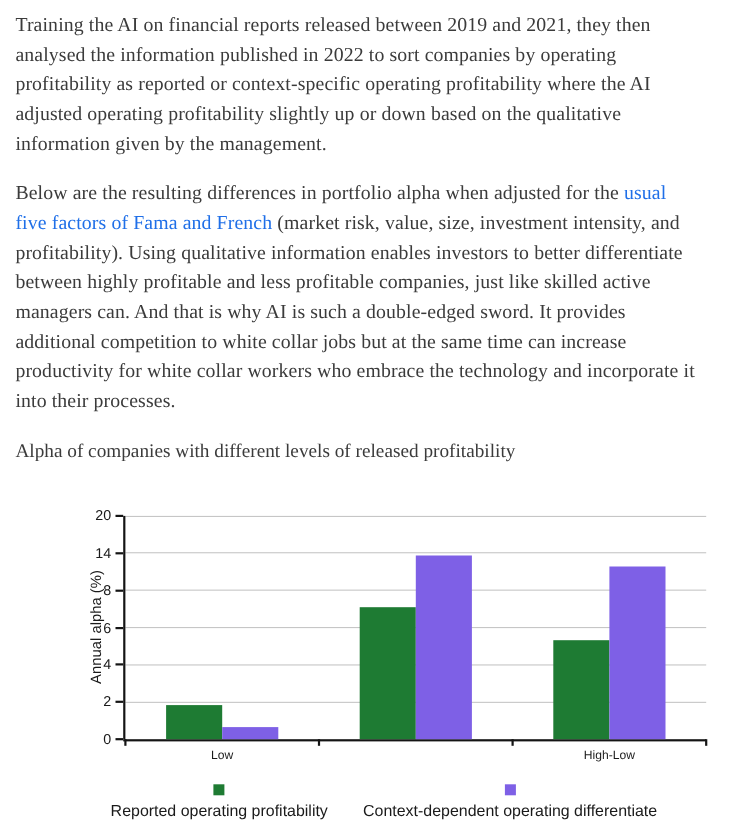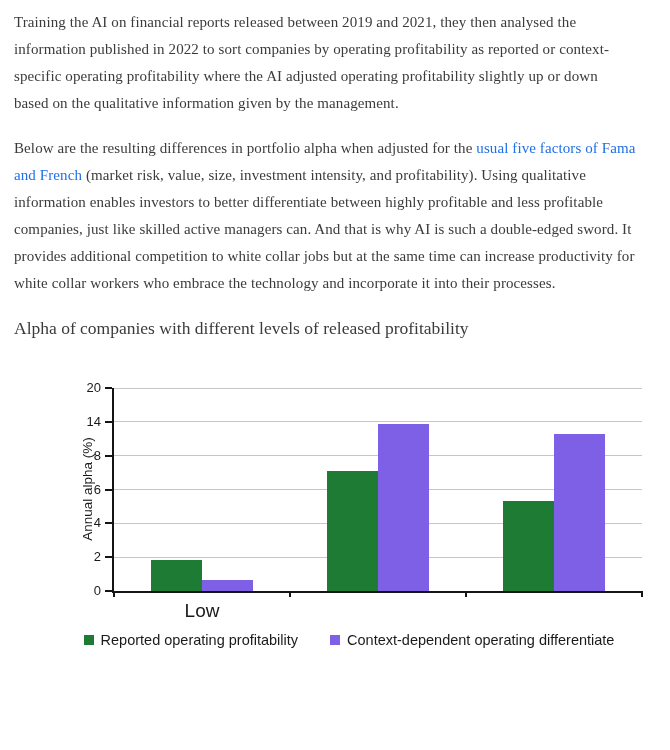--- a/index.html
+++ b/index.html
@@ -6,21 +6,21 @@
   body {
     width: 670px;
     height: 750px;
     background: #ffffff;
     font-family: "Liberation Serif", "DejaVu Serif", serif;
     color: #3b3b3b;
     overflow: hidden;
   }
   .article { padding: 9px 16px 0 14px; }
   .body-text {
-    font-size: 15px;
+    font-size: 18px;
     line-height: 27px;
     margin: 0 0 18px 0;
     max-width: 622px;
     letter-spacing: 0.1px;
   }
   .inline-link { color: #1f6fe8; text-decoration: none; cursor: pointer; }
   .chart-heading {
     font-size: 17.5px;
     line-height: 27px;
     margin: 0;
@@ -34,41 +34,41 @@
     margin-top: 22px;
     font-family: "Liberation Sans", "DejaVu Sans", sans-serif;
     color: #1a1a1a;
   }
   .gridline { position: absolute; height: 1px; background: #c6c6c6; }
   .axis-y  { position: absolute; width: 2px; background: #141414; }
   .axis-x  { position: absolute; height: 2px; background: #141414; }
   .tick-y  { position: absolute; width: 7px; height: 2px; background: #141414; }
   .tick-x  { position: absolute; width: 2px; height: 6px; background: #141414; }
   .ytick-label { position: absolute; font-size: 13px; width: 30px; text-align: right; }
-  .xtick-label { position: absolute; font-size: 19px; text-align: center; }
+  .xtick-label { position: absolute; font-size: 11px; text-align: center; }
   .bar { position: absolute; }
   .ylabel {
     position: absolute;
     left: 73px;
     top: 125px;
     font-size: 13.5px;
     white-space: nowrap;
     transform: translate(-50%, -50%) rotate(-90deg);
   }
   .legend {
     position: absolute;
     left: 0;
     top: 268px;
     width: 670px;
     display: flex;
     justify-content: center;
     gap: 32px;
     font-size: 14.5px;
   }
-  .legend-item { display: flex; align-items: center; gap: 7px; }
+  .legend-item { display: flex; align-items: center; gap: 7px; flex-direction: column; }
   .swatch { width: 10px; height: 10px; display: inline-block; }
 </style>
 </head>
 <body>
 
 <div class="article">
   <p class="body-text">
     <span>Training the AI on financial reports released between 2019 and 2021, they then analysed the information published in 2022 to sort companies by operating profitability as reported or context-specific operating profitability where the AI adjusted operating profitability slightly up or down based on the qualitative information given by the management.</span>
   </p>
   <p class="body-text">
@@ -114,14 +114,15 @@
       <div class="tick-x" style="left: 275px; top: 227px;"></div>
       <div class="tick-x" style="left: 451px; top: 227px;"></div>
       <div class="tick-x" style="left: 627px; top: 227px;"></div>
       <div class="bar" style="left: 137px; top: 195.704px; width: 51px; height: 31.2958px; background: rgb(30, 123, 51);"></div>
       <div class="bar" style="left: 188px; top: 216.004px; width: 51px; height: 10.9958px; background: rgb(126, 96, 230);"></div>
       <div class="xtick-label" style="left: 100px; top: 236px; width: 176px;">Low</div>
       <div class="bar" style="left: 313px; top: 106.892px; width: 51px; height: 120.108px; background: rgb(30, 123, 51);"></div>
       <div class="bar" style="left: 364px; top: 60.3708px; width: 51px; height: 166.629px; background: rgb(126, 96, 230);"></div>
       <div class="bar" style="left: 489px; top: 137.342px; width: 51px; height: 89.6583px; background: rgb(30, 123, 51);"></div>
       <div class="bar" style="left: 540px; top: 69.675px; width: 51px; height: 157.325px; background: rgb(126, 96, 230);"></div>
+      <div class="xtick-label" style="left: 452px; top: 236px; width: 176px;">High-Low</div>
     </div>
 </div>
 
 </body></html>

